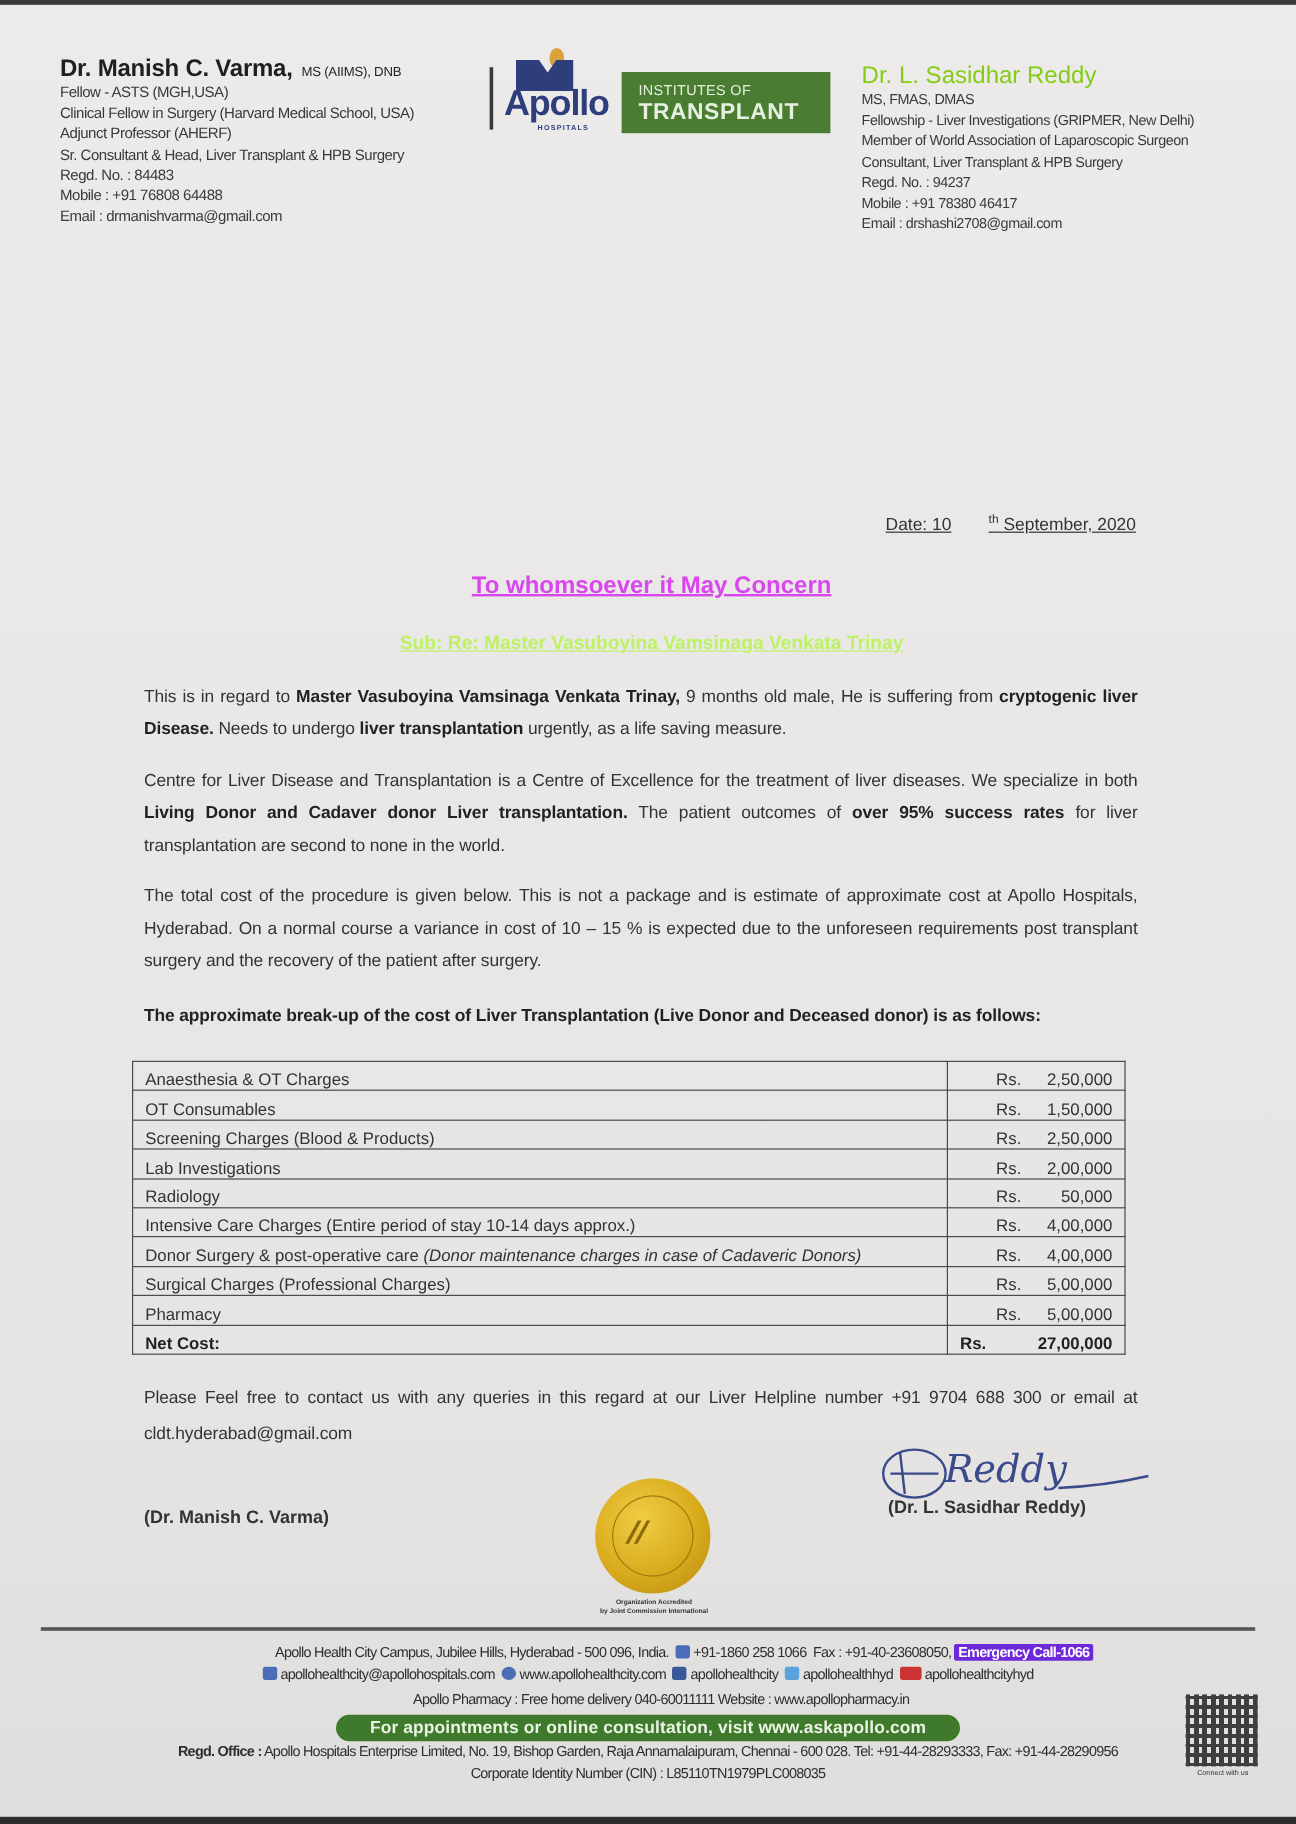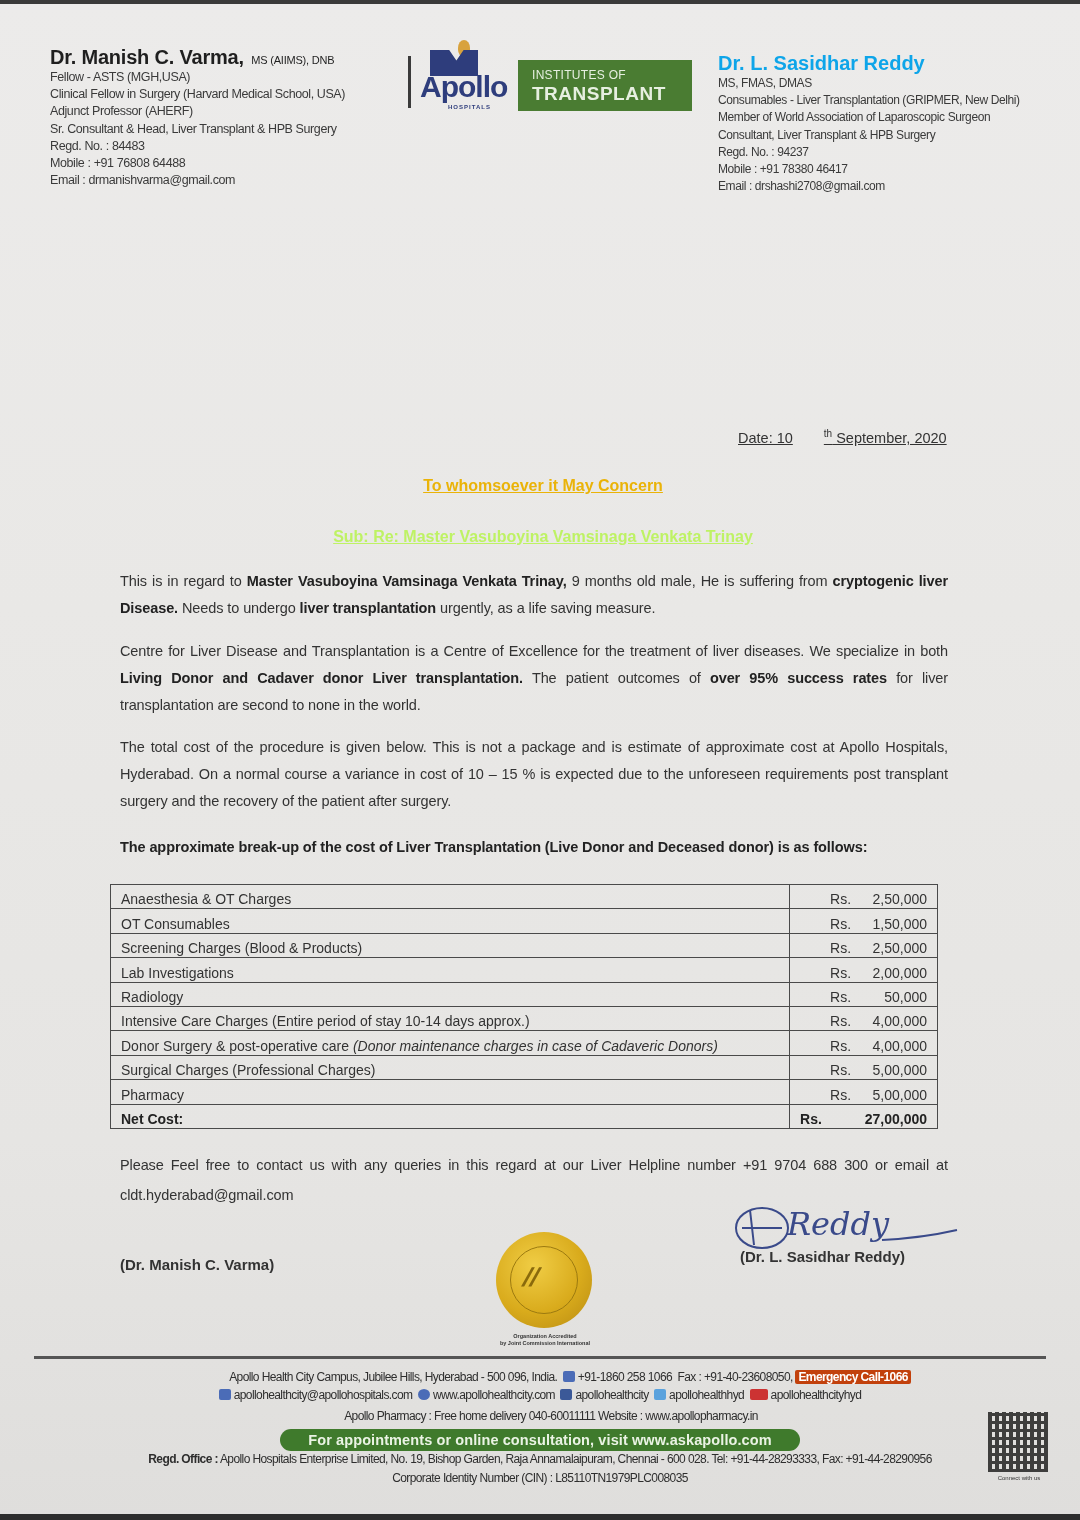--- a/index.html
+++ b/index.html
@@ -18,35 +18,35 @@
   .dark-edge-bottom { position:absolute; left:0; bottom:0; width:1080px; height:6px; background:#2d2d2d; }
 
   
   .doc-left { position:absolute; left:50px; top:46px; width:360px; }
   .doc-left .name { font-size:20px; font-weight:bold; color:#1f1f1f; letter-spacing:-0.2px; }
   .doc-left .name .quals { font-size:11px; font-weight:normal; margin-left:2px; }
   .doc-line { font-size:12.5px; line-height:17.2px; color:#3a3a3a; letter-spacing:-0.4px; }
   .doc-left .doc-line:first-of-type { margin-top:2px; }
 
   .doc-right { position:absolute; left:718px; top:52px; width:320px; }
-  .doc-right .name { font-size:20px; font-weight:bold; color:#0ea5e9; }
+  .doc-right .name { font-size:20px; font-weight:normal; color:#84cc16; }
   .doc-right .doc-line { font-size:12px; line-height:17.2px; }
 
   .vbar { position:absolute; left:408px; top:56px; width:3px; height:52px; background:#3a3a3a; }
   .apollo-logo { position:absolute; left:418px; top:40px; width:92px; height:72px; }
   .apollo-logo .flame { position:absolute; left:40px; top:0; width:12px; height:16px; background:#d8a23d; border-radius:50% 50% 40% 40%; }
   .apollo-logo .emblem { position:absolute; left:12px; top:10px; width:48px; height:26px; background:#2e3d7c; clip-path: polygon(0 0,40% 0,55% 40%,70% 0,100% 0,100% 100%,0 100%); }
   .apollo-logo .word { position:absolute; left:2px; top:30px; font-size:30px; font-weight:bold; color:#2e3d7c; letter-spacing:-1px; }
   .apollo-logo .sub { position:absolute; left:30px; top:64px; font-size:6px; color:#2e3d7c; letter-spacing:1px; font-weight:bold; }
   .transplant-box { position:absolute; left:518px; top:60px; width:174px; height:51px; background:#4a7c32; color:#e6efe0; padding:8px 0 0 14px; }
   .transplant-box .l1 { font-size:12px; letter-spacing:0.3px; }
   .transplant-box .l2 { font-size:19px; font-weight:bold; letter-spacing:0.5px; margin-top:1px; }
   .date { position:absolute; left:738px; top:428px; font-size:14.5px; text-decoration:underline; color:#333; }
   .date sup { font-size:10px;padding-left:31px; }
-  .title { position:absolute; left:0; width:1080px; top:477px; text-align:center; font-size:16px; font-weight:bold; text-decoration:underline; color:#eab308; padding-left:6px; }
+  .title { position:absolute; left:0; width:1080px; top:477px; text-align:center; font-size:20px; font-weight:bold; text-decoration:underline; color:#d946ef; padding-left:6px; }
   .subject { position:absolute; left:0; width:1080px; top:528px; text-align:center; font-size:16px; font-weight:bold; text-decoration:underline; color:#bef264; padding-left:6px; }
   .para { position:absolute; left:120px; width:828px; font-size:14.5px; line-height:27px; color:#333; text-align:justify; letter-spacing:-0.1px; }
   .para b { color:#222; }
   .p1 { top:568px; }
   .p2 { top:638px; }
   .p3 { top:734px; }
   .p4 { top:834px; font-weight:bold; color:#222; font-size:14.5px; }
 
   
   .cost-table { position:absolute; left:110px; top:884px; width:828px; border-collapse:collapse; font-size:14px; color:#333; }
@@ -76,21 +76,21 @@
   .f1 { top:1370px; padding-left:60px; }
   .f2 { top:1388px; padding-left:0px; }
   .f3 { top:1409px;padding-left:22px; }
   .f5 { top:1452px; font-size:12px; }
   .f6 { top:1471px; font-size:12px; }
   .ico { display:inline-block; width:12px; height:11px; vertical-align:-1px; border-radius:2px; margin-right:3px; }
   .ico.blue { background:#4b6cb7; }
   .ico.fb { background:#3b5998; }
   .ico.tw { background:#5aa2dd; }
   .ico.yt { background:#c33; width:18px; }
-  .emergency { display:inline-block; background:#c2410c; color:#fff; padding:0 3px; border-radius:2px; font-weight:bold; }
+  .emergency { display:inline-block; background:#6d28d9; color:#fff; padding:0 3px; border-radius:2px; font-weight:bold; }
   .appt-pill { position:absolute; left:280px; top:1429px; width:520px; height:22px; border-radius:11px; background:#3f7a2c; color:#eaf3e4; text-align:center; font-size:14.5px; font-weight:bold; line-height:22px; letter-spacing:0.1px; }
   .qr { position:absolute; left:988px; top:1412px; width:60px; height:60px;
         background:
           repeating-linear-gradient(90deg, #222 0 4px, transparent 4px 7px),
           repeating-linear-gradient(0deg, #222 0 3px, transparent 3px 8px);
         opacity:0.85; }
   .qr-caption { position:absolute; left:986px; top:1475px; width:66px; text-align:center; font-size:6px; color:#333; }
 </style>
 </head>
 <body>
@@ -117,21 +117,21 @@
   <div class="sub">HOSPITALS</div>
 </div>
 <div class="transplant-box">
   <div class="l1">INSTITUTES OF</div>
   <div class="l2">TRANSPLANT</div>
 </div>
 
 <div class="doc-right">
   <div class="name">Dr. L. Sasidhar Reddy</div>
   <div class="doc-line">MS, FMAS, DMAS</div>
-  <div class="doc-line">Consumables - Liver Transplantation (GRIPMER, New Delhi)</div>
+  <div class="doc-line">Fellowship - Liver Investigations (GRIPMER, New Delhi)</div>
   <div class="doc-line">Member of World Association of Laparoscopic Surgeon</div>
   <div class="doc-line">Consultant, Liver Transplant &amp; HPB Surgery</div>
   <div class="doc-line">Regd. No. : 94237</div>
   <div class="doc-line">Mobile : +91 78380 46417</div>
   <div class="doc-line">Email : drshashi2708@gmail.com</div>
 </div>
 
 <div class="date"><span>Date: 10</span><sup>th</sup><span> September, 2020</span></div>
 <div class="title">To whomsoever it May Concern</div>
 <div class="subject">Sub: Re: Master Vasuboyina Vamsinaga Venkata Trinay</div>

